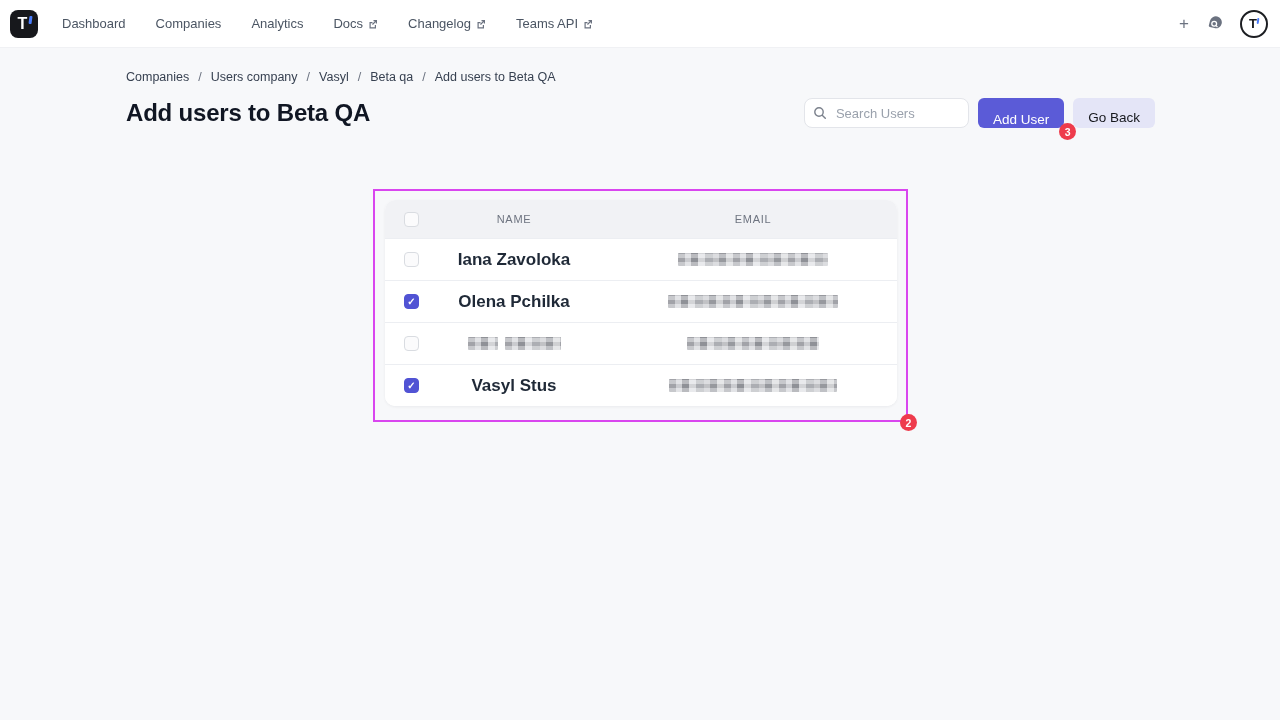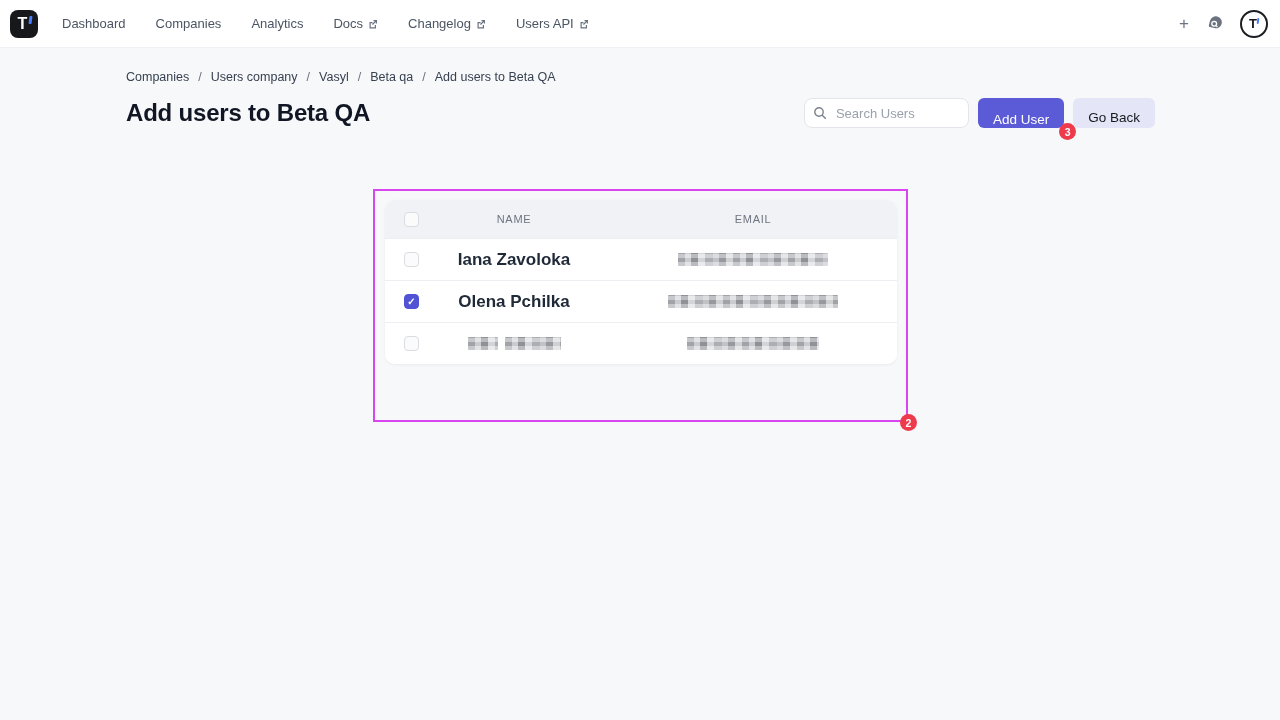--- a/index.html
+++ b/index.html
@@ -89,21 +89,21 @@
         </svg>
     </span>
     <span class="nav-item">
       <span>Changelog</span>
       <svg width="10" height="10" viewBox="0 0 10 10">
           <path d="M1.5 3h3v1.2H2.7v4.1h4.1V6H8v3.5H1.5z" fill="#6b7280"></path>
           <path d="M5.5 1h3.5v3.5H7.8V3.1L4.9 6 4 5.1 6.9 2.2H5.5z" fill="#6b7280"></path>
         </svg>
     </span>
     <span class="nav-item">
-      <span>Users API</span>
+      <span>Teams API</span>
       <svg width="10" height="10" viewBox="0 0 10 10">
           <path d="M1.5 3h3v1.2H2.7v4.1h4.1V6H8v3.5H1.5z" fill="#6b7280"></path>
           <path d="M5.5 1h3.5v3.5H7.8V3.1L4.9 6 4 5.1 6.9 2.2H5.5z" fill="#6b7280"></path>
         </svg>
     </span>
   </div>
   <div class="nav-right">
     <span class="plus-icon">+</span>
     <span class="qsearch">
       <svg width="17" height="17" viewBox="0 0 17 17">
@@ -188,18 +188,27 @@
           </span>
         <span class="cell name-cell name-redact-wrap">
           <span class="redact w30"></span>
           <span class="redact w56"></span>
         </span>
         <span class="cell email-cell">
             <span class="redact w132"></span>
           </span>
       </div>
 
+      <div class="trow" data-checked="true">
+        <span class="cb-cell">
+            <span class="cb"></span>
+          </span>
+        <span class="cell name-cell">Vasyl Stus</span>
+        <span class="cell email-cell">
+            <span class="redact w168"></span>
+          </span>
+      </div>
 
     </div>
     <span class="red-badge badge-table">2</span>
   </div>
 
 </div>
 
 </body></html>

